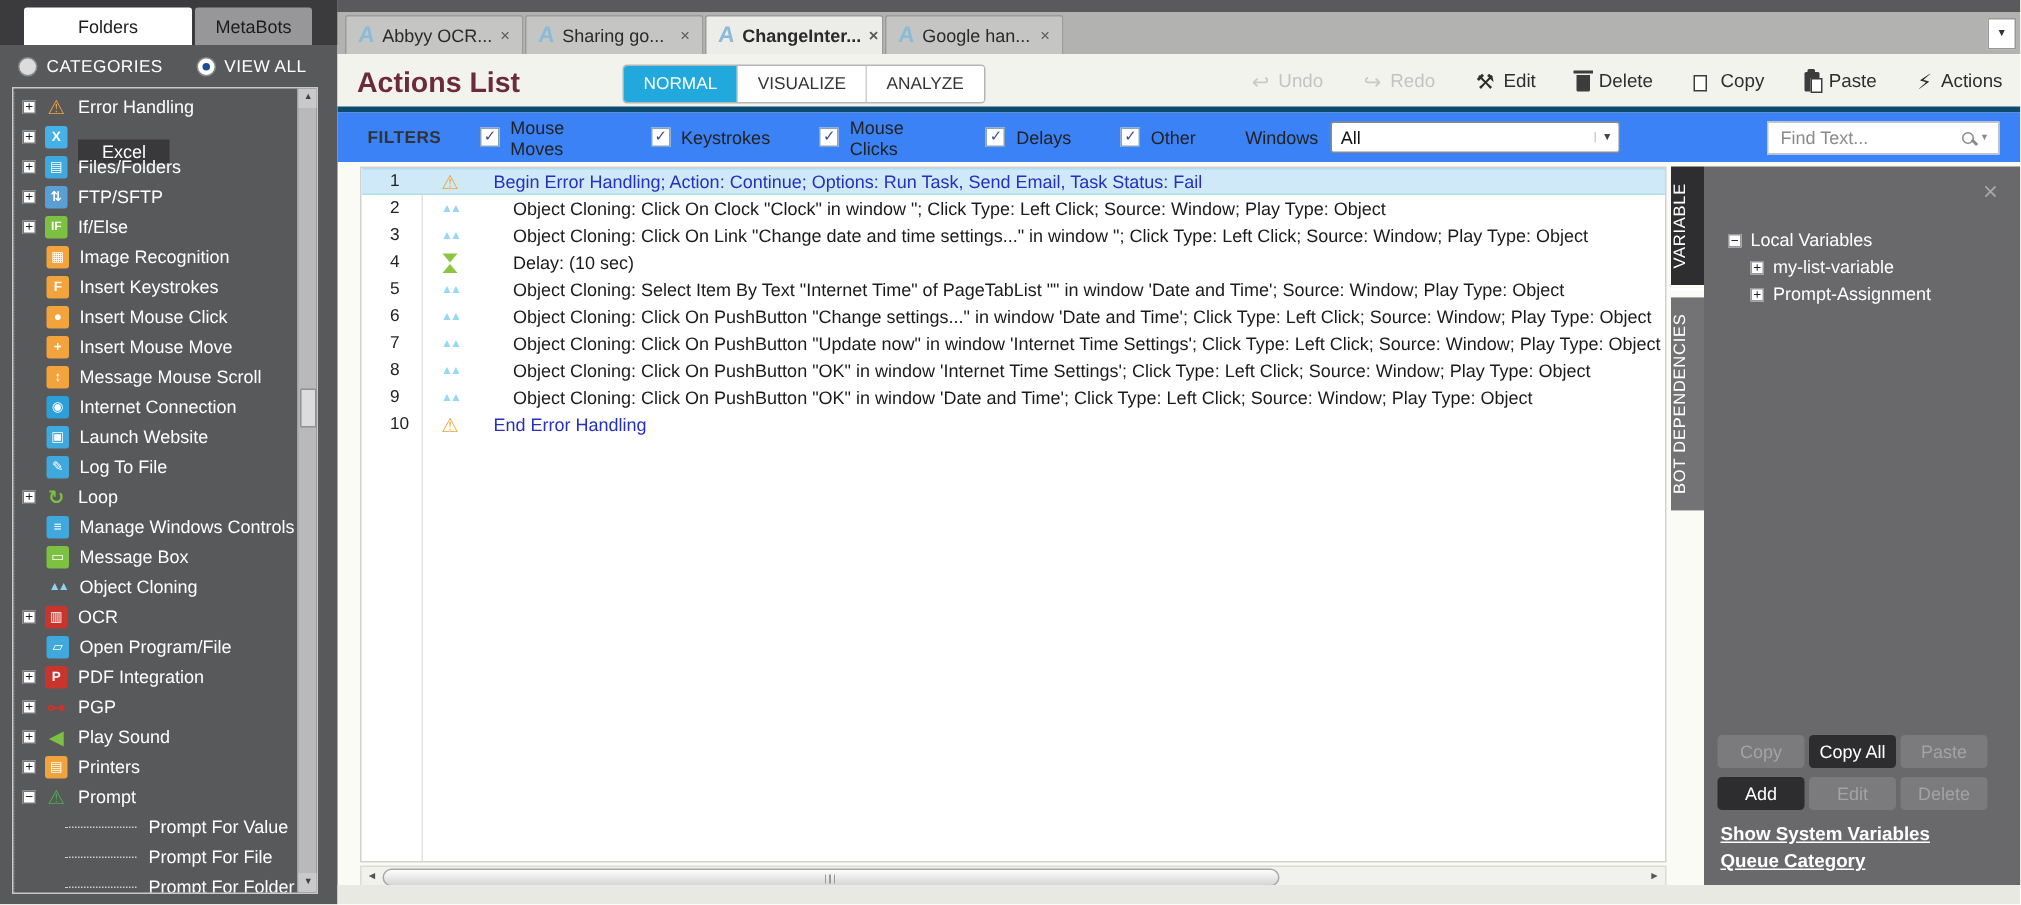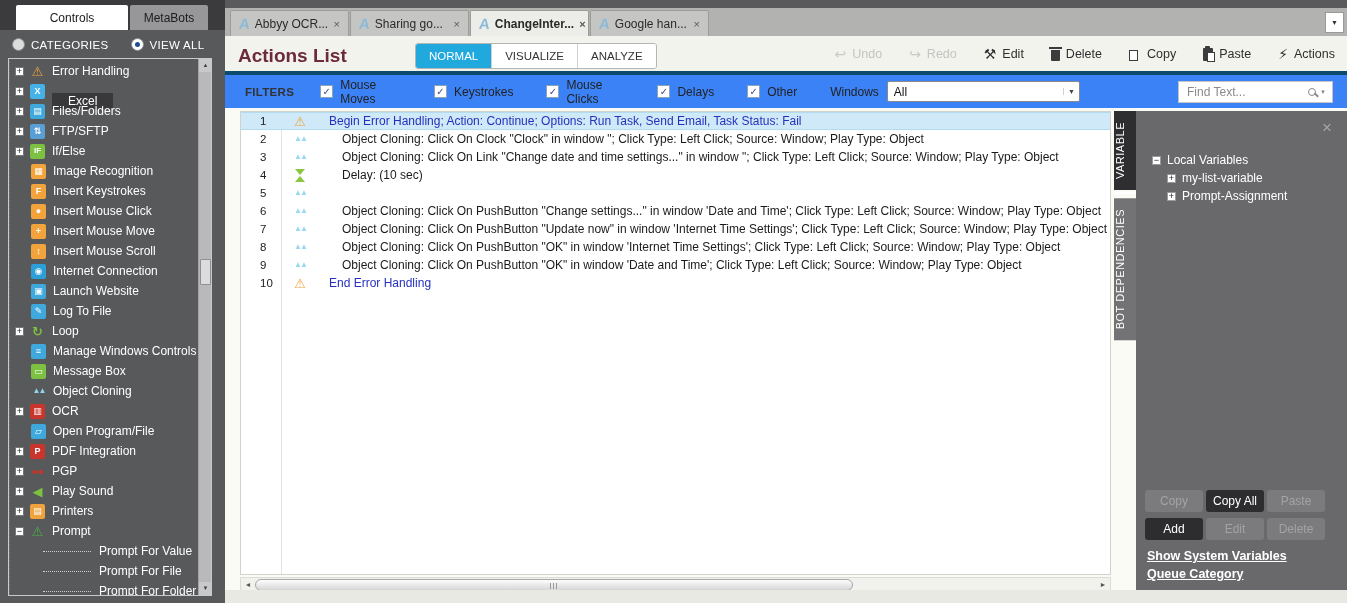--- a/index.html
+++ b/index.html
@@ -123,21 +123,21 @@
 
   .bottomstrip{position:absolute;left:225px;top:590px;width:1122px;height:13px;background:#e9e9e4;}
 </style>
 </head>
 <body>
 
 <div class="app">
 
   <div class="sidebar">
     <div class="sidebar-tabstrip">
-        <div class="s-tab active">Controls</div>
+        <div class="s-tab active">Folders</div>
         <div class="s-tab">MetaBots</div>
       </div>
     <div class="sidebar-radios">
         <div class="radio-row">
           <span class="radio"></span>
           <span class="radio-label">CATEGORIES</span>
         </div>
         <div class="radio-row">
           <span class="radio sel"></span>
           <span class="radio-label">VIEW ALL</span>
@@ -186,21 +186,21 @@
             <span class="cmd-label">Insert Mouse Click</span>
           </div>
           <div class="cmd-item">
             <span class="expander-spacer"></span>
             <span class="cicon tile" style="background: rgb(242, 163, 60);">+</span>
             <span class="cmd-label">Insert Mouse Move</span>
           </div>
           <div class="cmd-item">
             <span class="expander-spacer"></span>
             <span class="cicon tile" style="background: rgb(242, 163, 60);">↕</span>
-            <span class="cmd-label">Insert Mouse Scroll</span>
+            <span class="cmd-label">Message Mouse Scroll</span>
           </div>
           <div class="cmd-item">
             <span class="expander-spacer"></span>
             <span class="cicon tile" style="background: rgb(45, 159, 216);">◉</span>
             <span class="cmd-label">Internet Connection</span>
           </div>
           <div class="cmd-item">
             <span class="expander-spacer"></span>
             <span class="cicon tile" style="background: rgb(63, 169, 221);">▣</span>
             <span class="cmd-label">Launch Website</span>
@@ -420,20 +420,21 @@
           <span class="aicon-wrap">
             <span class="icon-hg"></span>
           </span>
           <span class="atext ind">Delay: (10 sec)</span>
         </div>
         <div class="arow">
           <span class="anum">5</span>
           <span class="aicon-wrap">
             <span class="ai-flask">▲▲</span>
           </span>
+          <span class="atext ind">Object Cloning: Select Item By Text "Internet Time" of PageTabList "" in window 'Date and Time'; Source: Window; Play Type: Object</span>
         </div>
         <div class="arow">
           <span class="anum">6</span>
           <span class="aicon-wrap">
             <span class="ai-flask">▲▲</span>
           </span>
           <span class="atext ind">Object Cloning: Click On PushButton "Change settings..." in window 'Date and Time'; Click Type: Left Click; Source: Window; Play Type: Object</span>
         </div>
         <div class="arow">
           <span class="anum">7</span>

